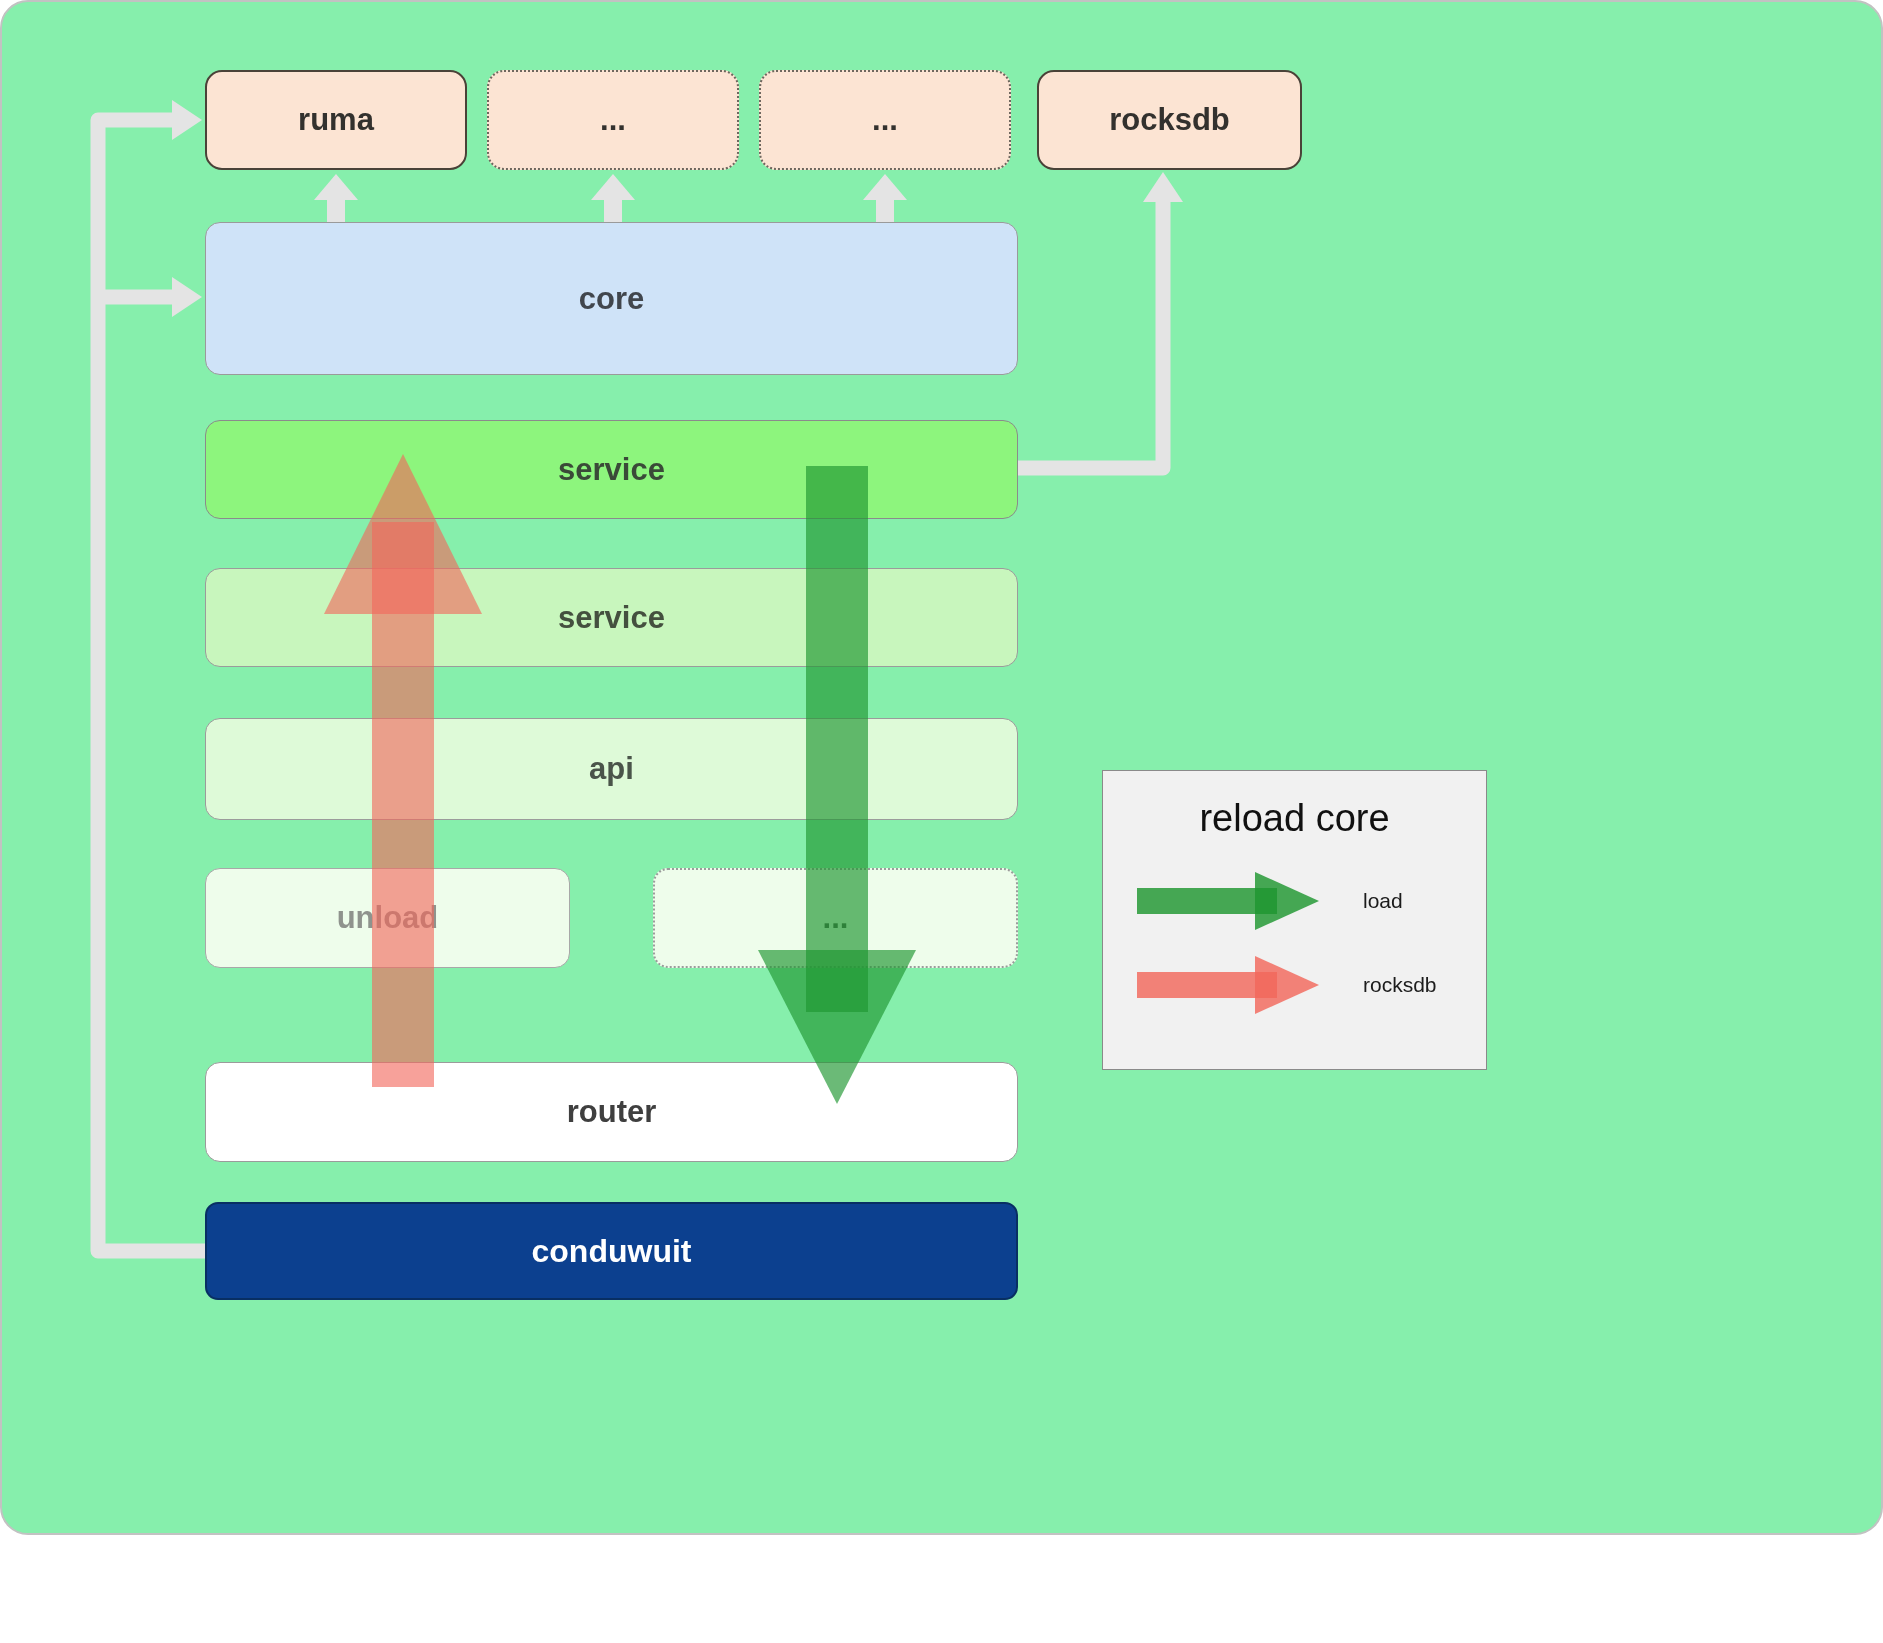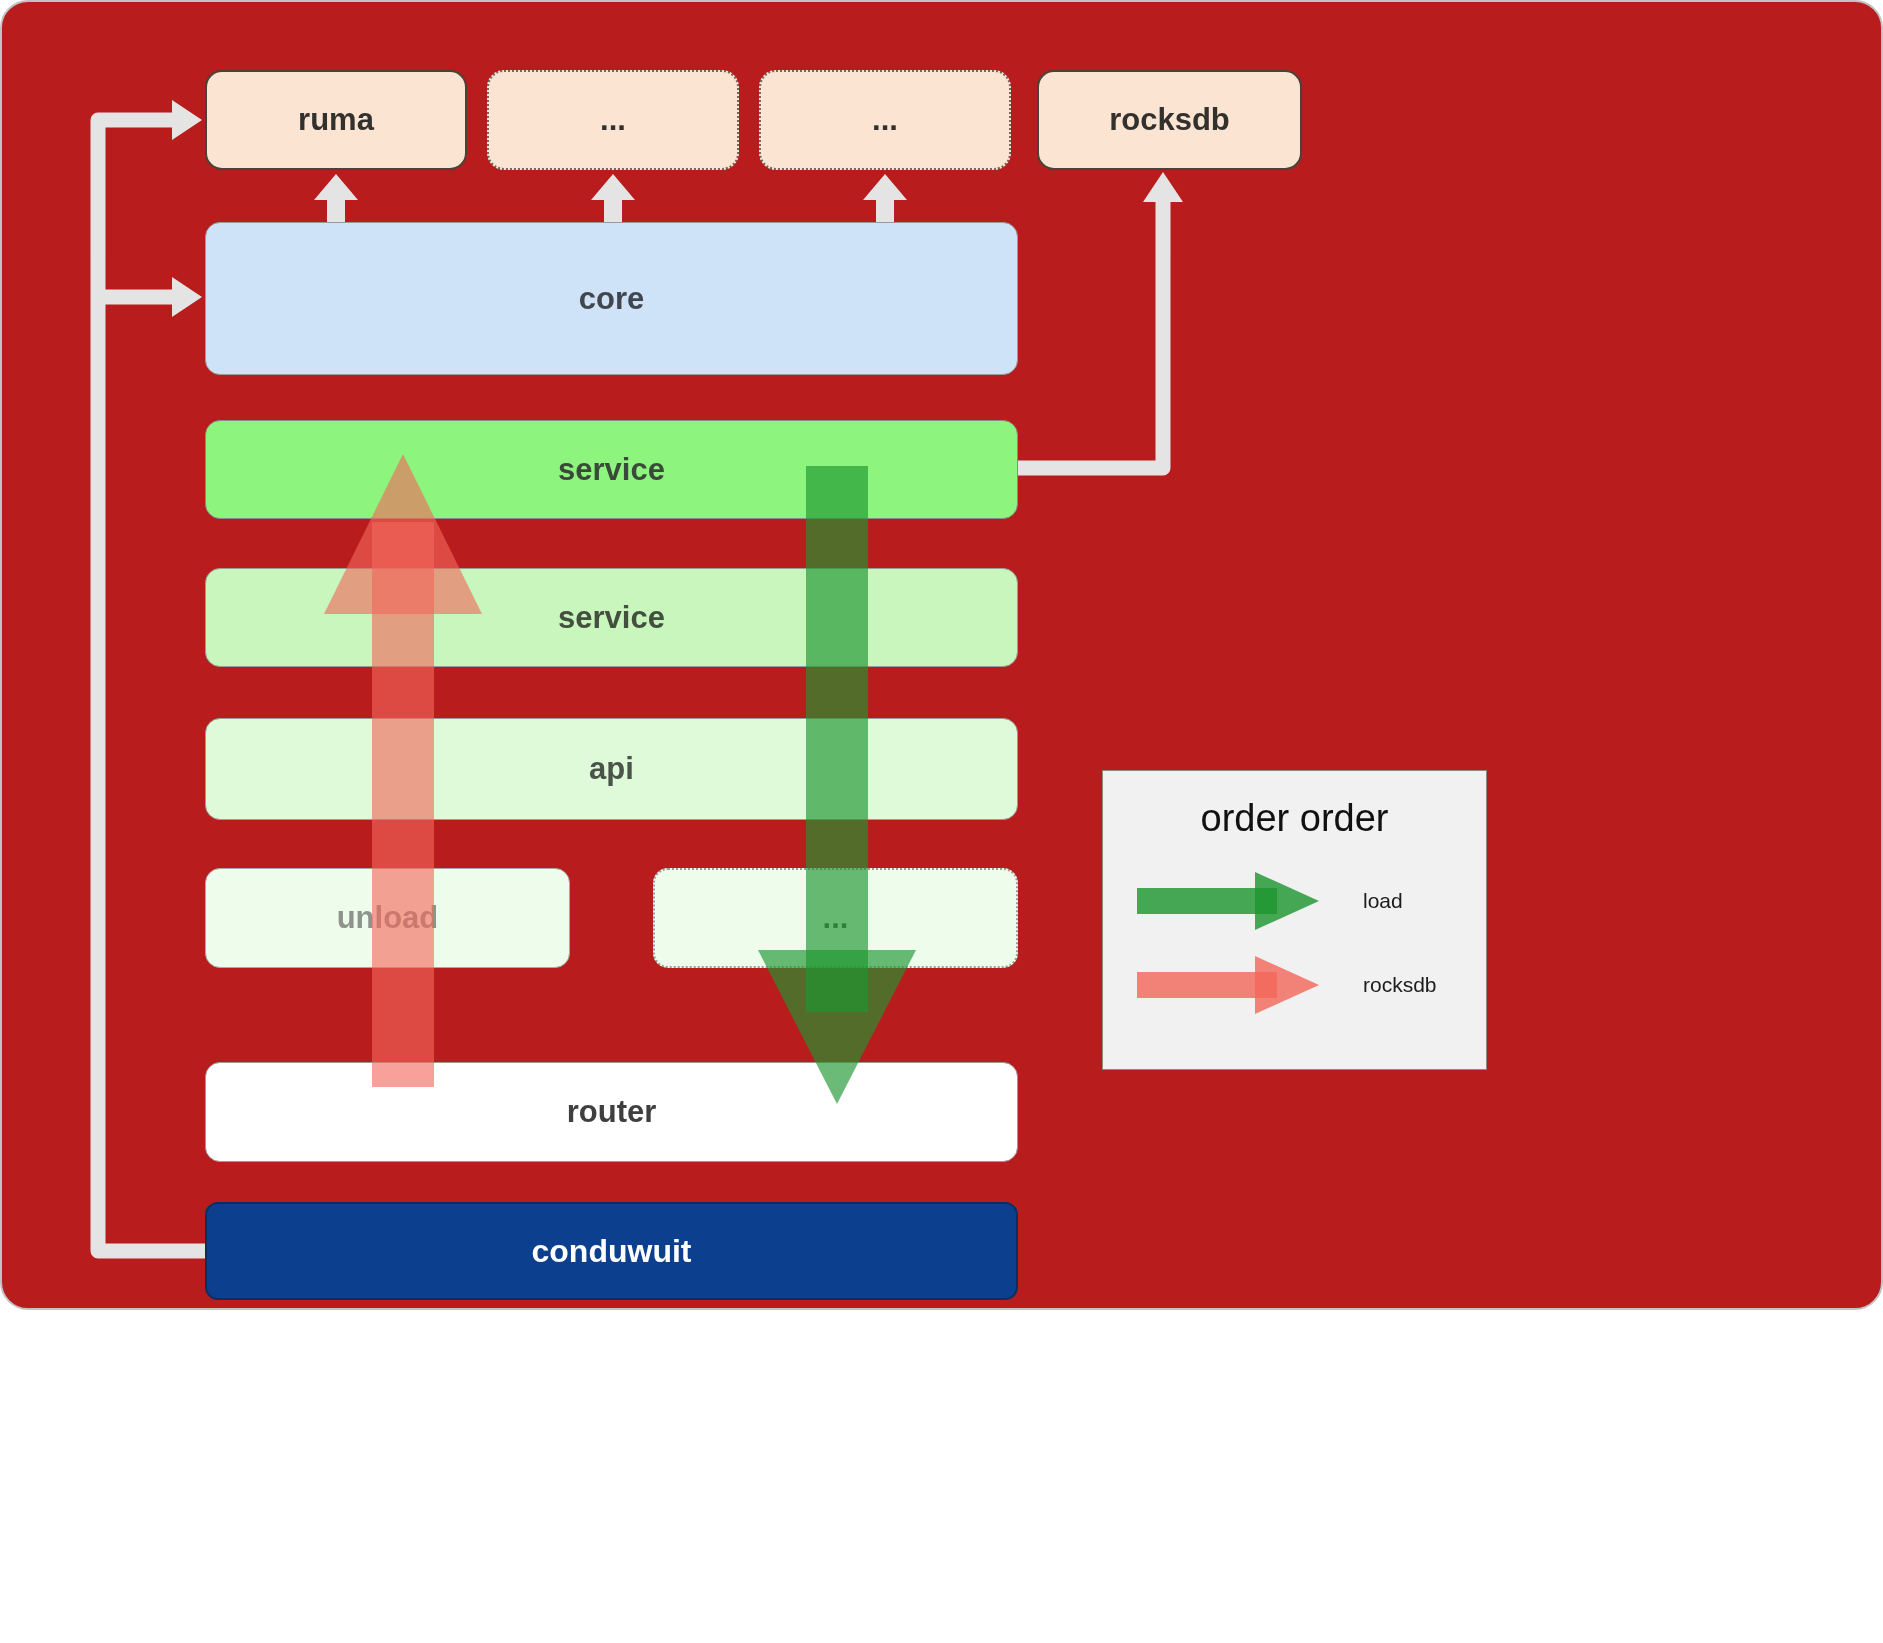--- a/index.html
+++ b/index.html
@@ -4,23 +4,23 @@
 <style>
   html, body {
     margin: 0;
     padding: 0;
     background: #ffffff;
     font-family: "Liberation Sans", sans-serif;
   }
   .diagram {
     position: relative;
     width: 1883px;
-    height: 1310px;
+    height: 1535px;
     box-sizing: border-box;
-    background: #b91c1c;
+    background: #86efac;
     border: 2px solid #c2c2c2;
     border-radius: 28px;
     overflow: hidden;
   }
   svg.layer {
     position: absolute;
     left: 0; top: 0;
     width: 1883px;
     height: 1643px;
     pointer-events: none;
@@ -154,21 +154,21 @@
       <rect x="370" y="520" width="62" height="565"></rect>
       <polygon points="322,612 480,612 401,452"></polygon>
     </g>
     <g class="load-fill" fill-opacity="0.66">
       <rect x="804" y="464" width="62" height="546"></rect>
       <polygon points="756,948 914,948 835,1102"></polygon>
     </g>
   </svg>
 
   <div class="legend">
-    <div class="legend-title">order order</div>
+    <div class="legend-title">reload core</div>
     <div class="legend-row">
       <svg width="190" height="70" viewBox="0 0 190 70">
         <g class="load-fill" fill-opacity="0.82">
           <rect x="2" y="22" width="140" height="26"></rect>
           <polygon points="120,6 120,64 184,35"></polygon>
         </g>
       </svg>
       <span class="legend-label">load</span>
     </div>
     <div class="legend-row">

